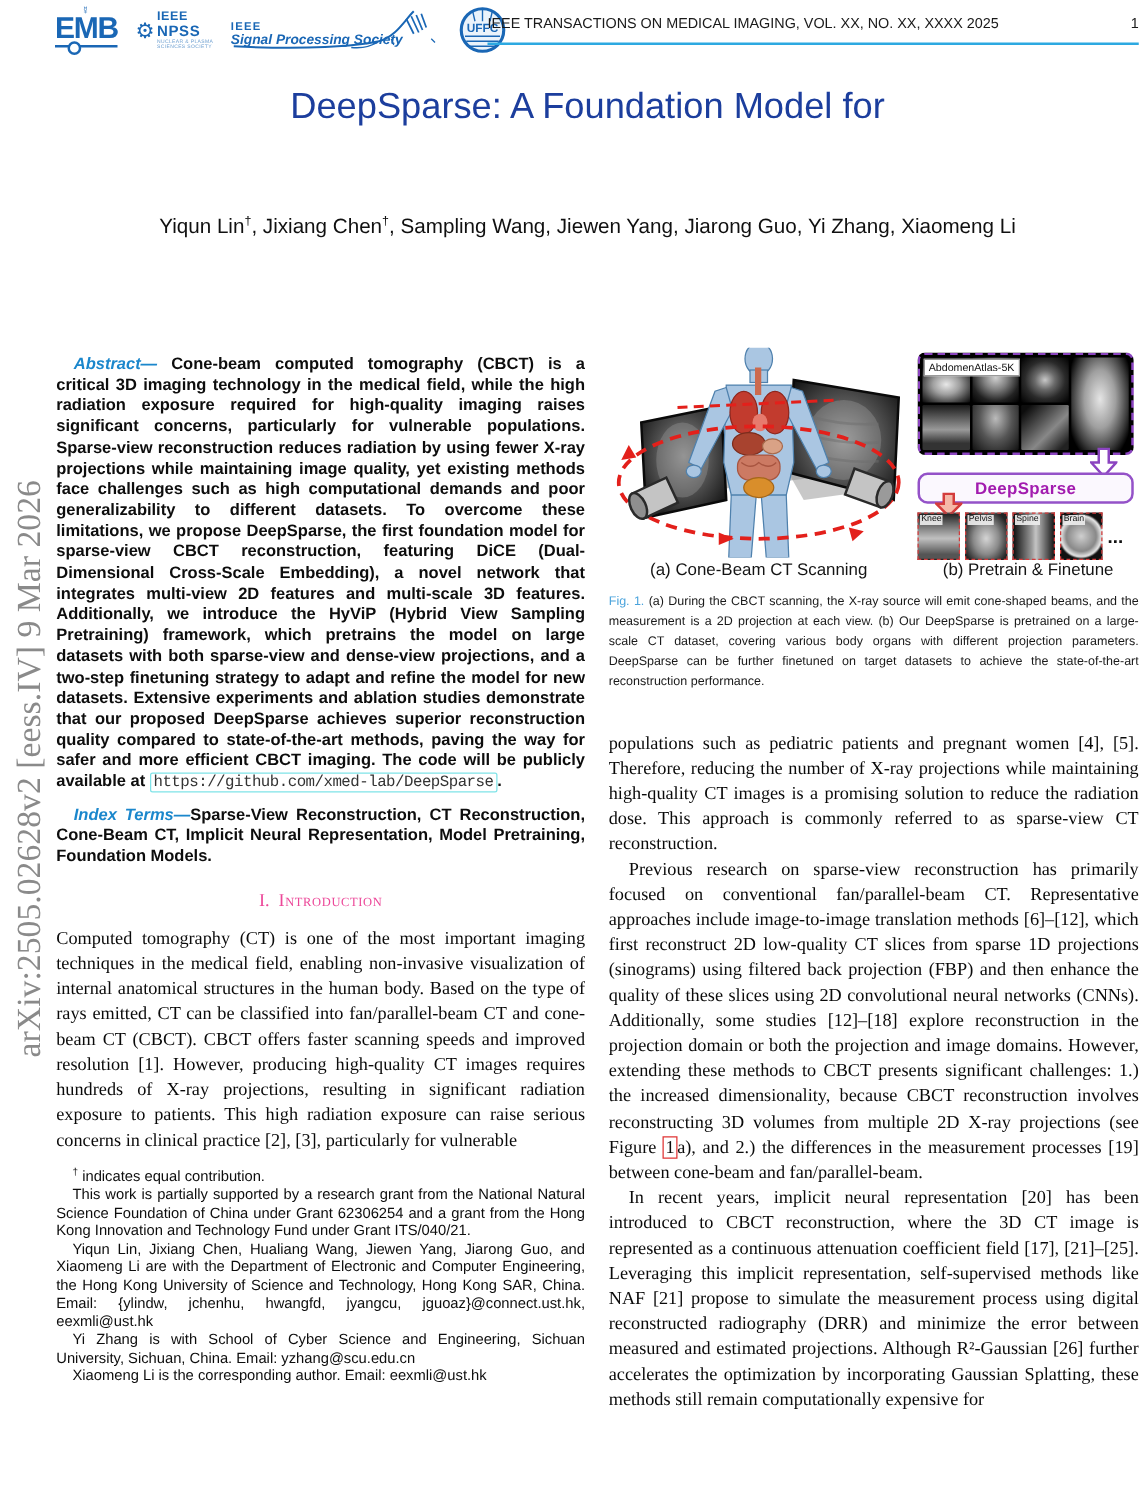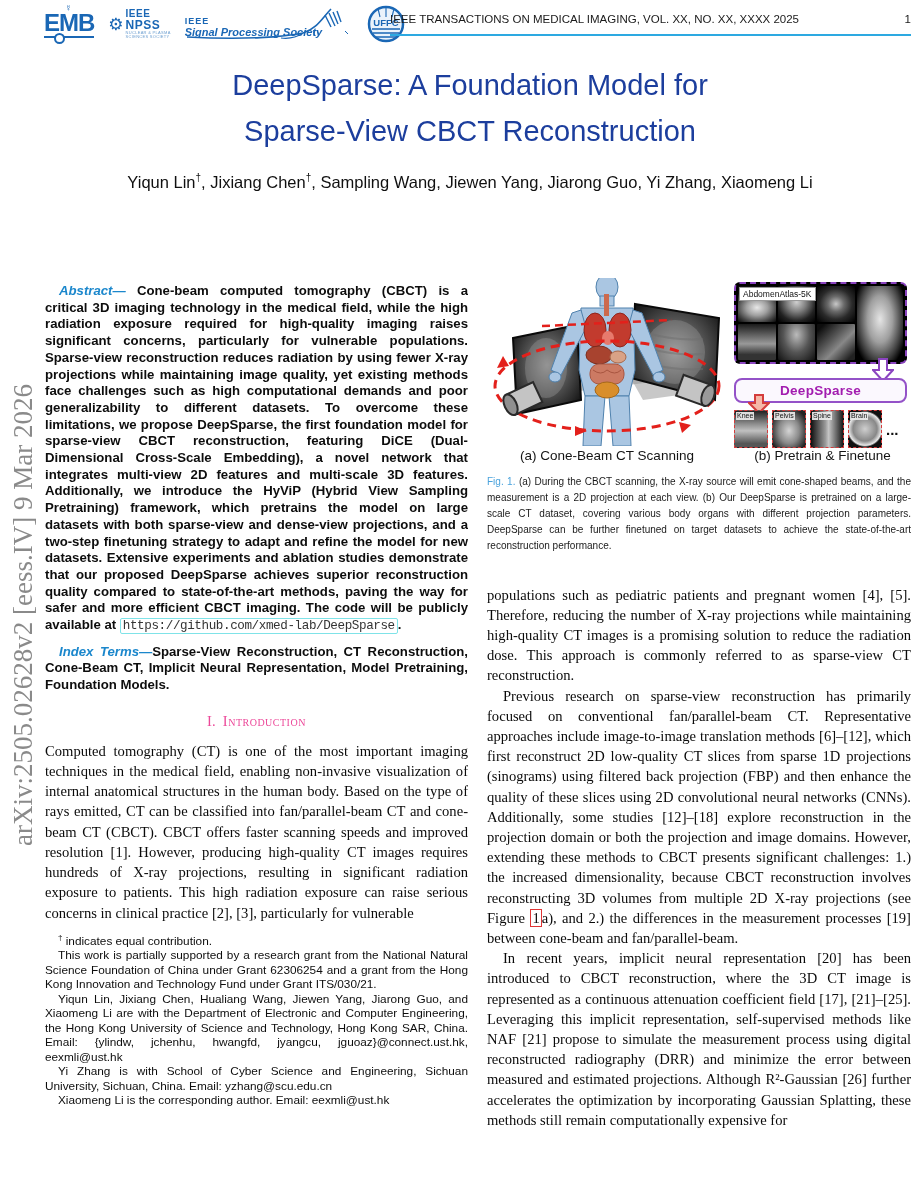--- a/index.html
+++ b/index.html
@@ -152,36 +152,35 @@
   <div class="hdr-journal">
     <span>IEEE TRANSACTIONS ON MEDICAL IMAGING, VOL. XX, NO. XX, XXXX 2025</span>
     <span>1</span>
   </div>
   <div class="hdr-rule"></div>
 
   <div class="arxiv">arXiv:2505.02628v2  [eess.IV]  9 Mar 2026</div>
 
   <div class="title">
     <div>DeepSparse: A Foundation Model for</div>
-    <div>Sparse-View CBCT Reconstruction</div>
   </div>
   <div class="authors"><span>Yiqun Lin</span><sup>†</sup><span>, Jixiang Chen</span><sup>†</sup><span>, Sampling Wang, Jiewen Yang, Jiarong Guo, Yi Zhang, Xiaomeng Li</span></div>
 
   <div class="col-left">
     <p class="abstract"><span class="lead-label">Abstract— </span><span>Cone-beam computed tomography (CBCT) is a critical 3D imaging technology in the medical field, while the high radiation exposure required for high-quality imaging raises significant concerns, particularly for vulnerable populations. Sparse-view reconstruction reduces radiation by using fewer X-ray projections while maintaining image quality, yet existing methods face challenges such as high computational demands and poor generalizability to different datasets. To overcome these limitations, we propose DeepSparse, the first foundation model for sparse-view CBCT reconstruction, featuring DiCE (Dual-Dimensional Cross-Scale Embedding), a novel network that integrates multi-view 2D features and multi-scale 3D features. Additionally, we introduce the HyViP (Hybrid View Sampling Pretraining) framework, which pretrains the model on large datasets with both sparse-view and dense-view projections, and a two-step finetuning strategy to adapt and refine the model for new datasets. Extensive experiments and ablation studies demonstrate that our proposed DeepSparse achieves superior reconstruction quality compared to state-of-the-art methods, paving the way for safer and more efficient CBCT imaging. The code will be publicly available at </span><span class="code-url">https://github.com/xmed-lab/DeepSparse</span><span>.</span></p>
 
     <p class="index-terms"><span class="lead-label">Index Terms—</span><span>Sparse-View Reconstruction, CT Reconstruction, Cone-Beam CT, Implicit Neural Representation, Model Pretraining, Foundation Models.</span></p>
 
     <div class="sec-heading"><span>I.</span>&nbsp;&nbsp;<span class="sc">Introduction</span></div>
 
     <p class="body-serif">Computed tomography (CT) is one of the most important imaging techniques in the medical field, enabling non-invasive visualization of internal anatomical structures in the human body. Based on the type of rays emitted, CT can be classified into fan/parallel-beam CT and cone-beam CT (CBCT). CBCT offers faster scanning speeds and improved resolution [1]. However, producing high-quality CT images requires hundreds of X-ray projections, resulting in significant radiation exposure to patients. This high radiation exposure can raise serious concerns in clinical practice [2], [3], particularly for vulnerable</p>
 
     <div class="footnotes">
       <p><sup>†</sup><span> indicates equal contribution.</span></p>
-      <p>This work is partially supported by a research grant from the National Natural Science Foundation of China under Grant 62306254 and a grant from the Hong Kong Innovation and Technology Fund under Grant ITS/030/21.</p>
+      <p>This work is partially supported by a research grant from the National Natural Science Foundation of China under Grant 62306254 and a grant from the Hong Kong Innovation and Technology Fund under Grant ITS/040/21.</p>
       <p>Yiqun Lin, Jixiang Chen, Hualiang Wang, Jiewen Yang, Jiarong Guo, and Xiaomeng Li are with the Department of Electronic and Computer Engineering, the Hong Kong University of Science and Technology, Hong Kong SAR, China. Email: {ylindw, jchenhu, hwangfd, jyangcu, jguoaz}@connect.ust.hk, eexmli@ust.hk</p>
       <p>Yi Zhang is with School of Cyber Science and Engineering, Sichuan University, Sichuan, China. Email: yzhang@scu.edu.cn</p>
       <p>Xiaomeng Li is the corresponding author. Email: eexmli@ust.hk</p>
     </div>
   </div>
 
   <div class="col-right">
 
     <div class="figure1">
 

